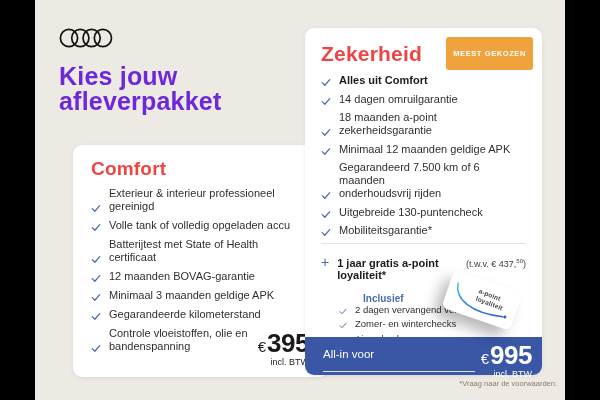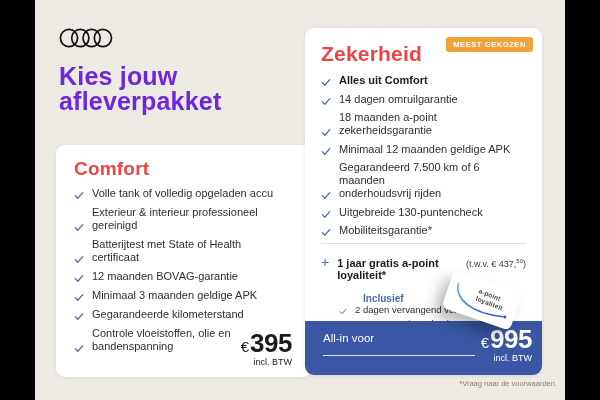--- a/index.html
+++ b/index.html
@@ -10,28 +10,28 @@
     -webkit-font-smoothing:antialiased;
   }
   .bar{position:absolute;top:0;bottom:0;width:35px;background:var(--side-bars,#000);}
   .bar.left{left:0}.bar.right{right:0}
 
   .brand{position:absolute;left:59px;top:27px;color:#111;}
   .page-title{position:absolute;left:59px;top:64px;margin:0;font-size:25px;line-height:25px;
     font-weight:600;color:#6d28d9;letter-spacing:.2px;}
 
   .card{position:absolute;background:#fff;border-radius:9px;box-shadow:0 1px 4px rgba(0,0,0,.08);box-sizing:border-box;}
-  .card.comfort{left:56px;top:145px;width:256px;height:232px;padding:14px 18px;}
+  .card.comfort{left:73px;top:145px;width:256px;height:232px;padding:14px 18px;}
   .card.zekerheid{left:305px;top:28px;width:237px;height:347px;padding:15px 0 0;}
 
   .card h2{margin:0 0 8px;font-size:19px;line-height:20px;font-weight:700;color:#ef4444;letter-spacing:.2px;}
   .card.zekerheid h2{font-size:21px;line-height:22px;margin:0 16px 9px;}
 
   .badge{position:absolute;top:9px;right:9px;background:var(--badge-orange,#F0A23C);color:#fff;
-    font-size:7.5px;font-weight:700;letter-spacing:.6px;padding:3px 7px;border-radius:3px;}
+    font-size:7.5px;font-weight:700;letter-spacing:.6px;padding:12px 7px;border-radius:3px;}
 
   .check-item{display:flex;gap:8px;align-items:flex-end;}
   .comfort .check-item{margin-bottom:6px;}
   .z-list{margin:0 16px;}
   .z-list .check-item{margin-bottom:5.5px;}
   .check{color:var(--accent-blue,#4A6DA8);flex:0 0 auto;margin-top:2px;}
   .ck{width:10px;height:9px;display:block;}
   .check-item .label{font-size:11px;line-height:13px;color:#2f2f2f;white-space:pre-line;}
   .check-item.bold .label{font-weight:700;color:#1b1b1b;}
 
@@ -49,21 +49,21 @@
   .sub-list .label{font-size:9.5px;line-height:11px;}
   .sub-list .ck{width:8px;height:7px;}
   .sub-list .check{margin-top:1px;}
 
   .loyalty-card{position:absolute;left:141px;top:252px;width:72px;height:40px;background:#fff;
     border-radius:6px;transform:rotate(19deg);box-shadow:-6px 10px 14px rgba(0,0,0,.28);z-index:3;}
   .loyalty-card .lc-text{position:absolute;left:30px;top:9px;font-size:6.5px;line-height:7.5px;
     color:#3b3b3b;white-space:pre-line;letter-spacing:.2px;font-weight:700;transform:rotate(2deg);}
   .loyalty-card svg{position:absolute;left:0;top:0;}
 
-  .all-in{position:absolute;left:0;right:0;bottom:0;height:54px;background:var(--footer-blue,#3A57A5);
+  .all-in{position:absolute;left:0;right:0;bottom:0;height:38px;background:var(--footer-blue,#3A57A5);
     border-radius:0 0 9px 9px;color:#fff;}
   .all-in .lbl{position:absolute;left:18px;top:11px;font-size:11.5px;}
   .all-in .rule{position:absolute;left:18px;top:34px;width:152px;height:1px;background:rgba(255,255,255,.85);}
   .all-in .price{position:absolute;right:10px;top:3px;text-align:right;}
 
   .price-line .cur{font-size:15px;font-weight:400;letter-spacing:0;margin-right:1px;}
   .price-line .amt{font-size:26px;font-weight:700;letter-spacing:-.5px;}
   .vat{font-size:9px;margin-top:-2px;}
 
   .comfort-price{position:absolute;right:20px;bottom:10px;text-align:right;color:#1a1a1a;}
@@ -97,30 +97,30 @@
 
   <section class="card comfort">
     <h2>Comfort</h2>
     <div class="check-list">
         <div class="check-item">
           <span class="check">
             <svg class="ck" viewBox="0 0 12 10" aria-hidden="true">
               <path d="M1.5 5.2 4.6 8.3 10.5 1.6" fill="none" stroke="currentColor" stroke-width="1.5" stroke-linecap="round" stroke-linejoin="round"></path>
             </svg>
           </span>
-          <span class="label">Volle tank of volledig opgeladen accu</span>
-        </div>
-        <div class="check-item">
-          <span class="check">
-            <svg class="ck" viewBox="0 0 12 10" aria-hidden="true">
-              <path d="M1.5 5.2 4.6 8.3 10.5 1.6" fill="none" stroke="currentColor" stroke-width="1.5" stroke-linecap="round" stroke-linejoin="round"></path>
-            </svg>
-          </span>
           <span class="label">Exterieur &amp; interieur professioneel
 gereinigd</span>
+        </div>
+        <div class="check-item">
+          <span class="check">
+            <svg class="ck" viewBox="0 0 12 10" aria-hidden="true">
+              <path d="M1.5 5.2 4.6 8.3 10.5 1.6" fill="none" stroke="currentColor" stroke-width="1.5" stroke-linecap="round" stroke-linejoin="round"></path>
+            </svg>
+          </span>
+          <span class="label">Volle tank of volledig opgeladen accu</span>
         </div>
         <div class="check-item">
           <span class="check">
             <svg class="ck" viewBox="0 0 12 10" aria-hidden="true">
               <path d="M1.5 5.2 4.6 8.3 10.5 1.6" fill="none" stroke="currentColor" stroke-width="1.5" stroke-linecap="round" stroke-linejoin="round"></path>
             </svg>
           </span>
           <span class="label">Batterijtest met State of Health
 certificaat</span>
         </div>

